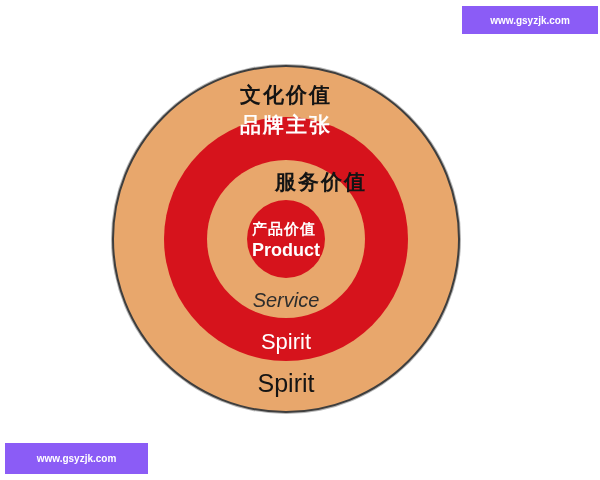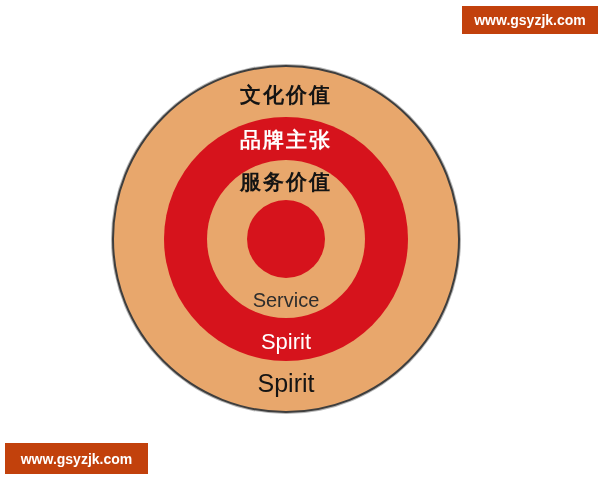--- a/index.html
+++ b/index.html
@@ -47,34 +47,34 @@
   }
   
   .label {
     position: absolute;
     left: 286px;
     transform: translateX(-50%);
     white-space: nowrap;
     line-height: 1;
   }
   .lbl-culture-cn { top: 84px;  font-size: 21px; font-weight: 700; color: #141414; letter-spacing: 2px; }
-  .lbl-spirit-cn  { top: 129px; font-size: 21px; font-weight: 700; color: #ffffff; letter-spacing: 2px; }
-  .lbl-service-cn { top: 171px; font-size: 21px; font-weight: 700; color: #141414; letter-spacing: 2px; }
+  .lbl-spirit-cn  { top: 114px; font-size: 21px; font-weight: 700; color: #ffffff; letter-spacing: 2px; }
+  .lbl-service-cn { top: 171px; font-size: 21px; font-weight: 700; color: #141414; letter-spacing: 2px; margin-left: 35px; }
   .lbl-center     { top: 218px; color: #ffffff; font-weight: 700; }
   .lbl-center .cn { font-size: 15px; line-height: 21px; letter-spacing: 1px; }
   .lbl-center .en { font-size: 18px; line-height: 22px; }
-  .lbl-service-en { top: 290px; font-size: 20px; font-weight: 400; color: #2d2d2d; }
+  .lbl-service-en { top: 290px; font-size: 20px; font-weight: 400; color: #2d2d2d; font-style: italic; }
   .lbl-spirit-en  { top: 331px; font-size: 22px; font-weight: 400; color: #ffffff; }
   .lbl-culture-en { top: 371px; font-size: 25px; font-weight: 500; color: #141414; }
   
   .watermark {
     position: absolute;
-    background: #c2410c;
+    background: #8b5cf6;
     color: #ffffff;
-    font-size: 14px;
+    font-size: 10px;
     font-weight: 700;
     display: flex;
     align-items: center;
     justify-content: center;
   }
   .wm-top-right   { left: 462px; top: 6px;   width: 136px; height: 28px; }
   .wm-bottom-left { left: 5px;   top: 443px; width: 143px; height: 31px; }
 </style>
 </head>
 <body>
@@ -85,20 +85,24 @@
   <div class="circle c-ring2"></div>
   <div class="circle c-ring3"></div>
   <div class="circle c-center"></div>
 
   <div class="label lbl-culture-cn">文化价值</div>
 
   <div class="label lbl-spirit-cn">品牌主张</div>
 
   <div class="label lbl-service-cn">服务价值</div>
 
+  <div class="label lbl-center">
+    <div class="cn">产品价值</div>
+    <div class="en">Product</div>
+  </div>
 
   <div class="label lbl-service-en">Service</div>
 
   <div class="label lbl-spirit-en">Spirit</div>
 
   <div class="label lbl-culture-en">Spirit</div>
 
   <div class="watermark wm-top-right">www.gsyzjk.com</div>
 
   <div class="watermark wm-bottom-left">www.gsyzjk.com</div>

